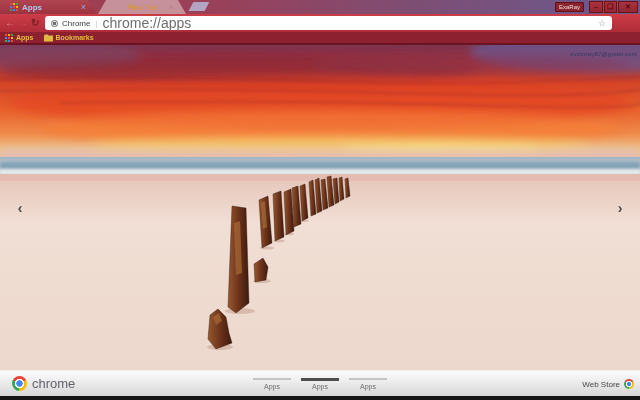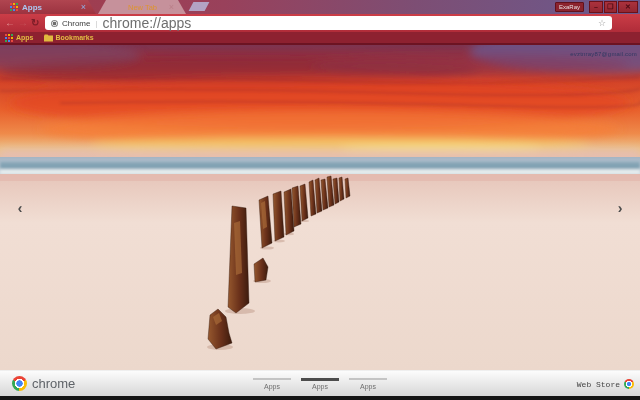--- a/index.html
+++ b/index.html
@@ -74,21 +74,21 @@
       conic-gradient(from 60deg, #fbbc05 0 120deg, #34a853 0 240deg, #ea4335 0 360deg); }
   .brand { position:absolute; left:12px; top:5px; display:flex; align-items:center; }
   .brand .chrome-logo { width:15px; height:15px; }
   .brand-label { color:#5f6368; font-size:13px; margin-left:5px; }
   .pager { position:absolute; left:50%; top:7px; transform:translateX(-50%);
     display:flex; gap:10px; }
   .pager-item { display:flex; flex-direction:column; align-items:center; cursor:pointer; }
   .pager-line { width:38px; height:2px; background:#c4c4c4; margin-bottom:3px; }
   .pager-item.active .pager-line { background:#4d4d4d; height:3px; margin-bottom:2px; }
   .pager-label { font-size:7px; color:#6e6e6e; }
-  .webstore { position:absolute; right:6px; top:8px; display:flex; align-items:center; cursor:pointer;font-family:Liberation Mono, monospace; }
+  .webstore { position:absolute; right:6px; top:8px; display:flex; align-items:center; cursor:pointer; }
   .webstore-label { font-size:8px; color:#464646; margin-right:4px; }
   .webstore .chrome-logo { width:10px; height:10px; }
   .bottomstrip { width:640px; height:4px; background:#141414; }
 </style>
 </head>
 <body>
 
 <div class="window">
 
   <div class="tabstrip">

